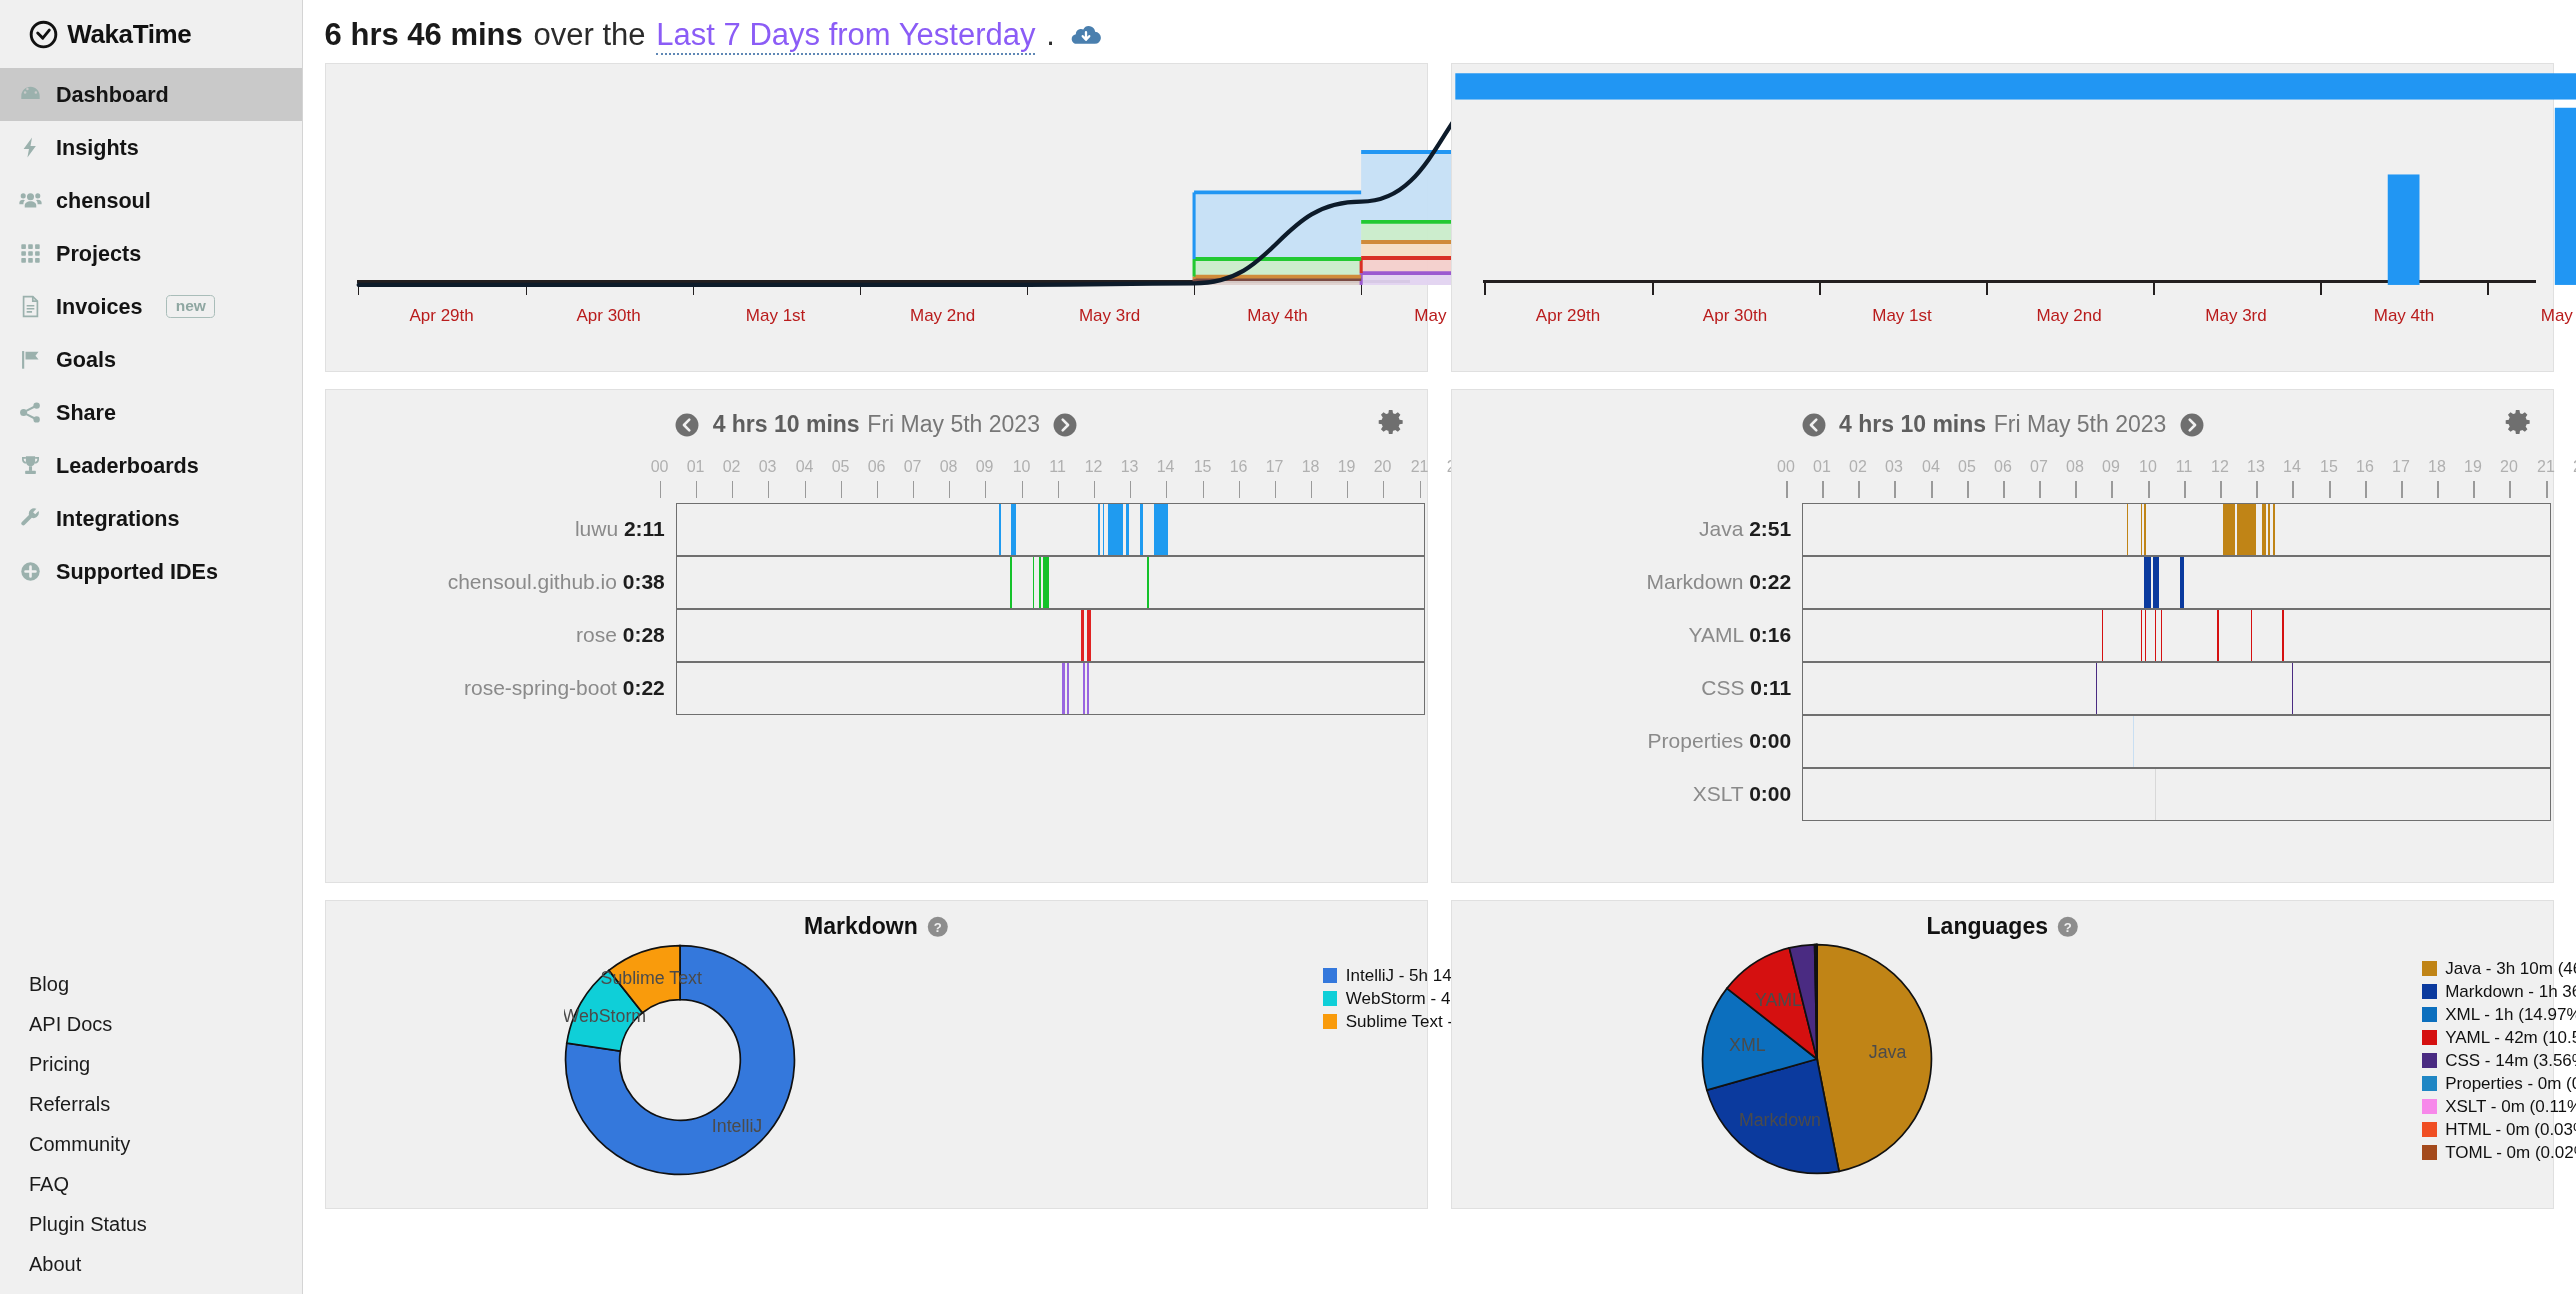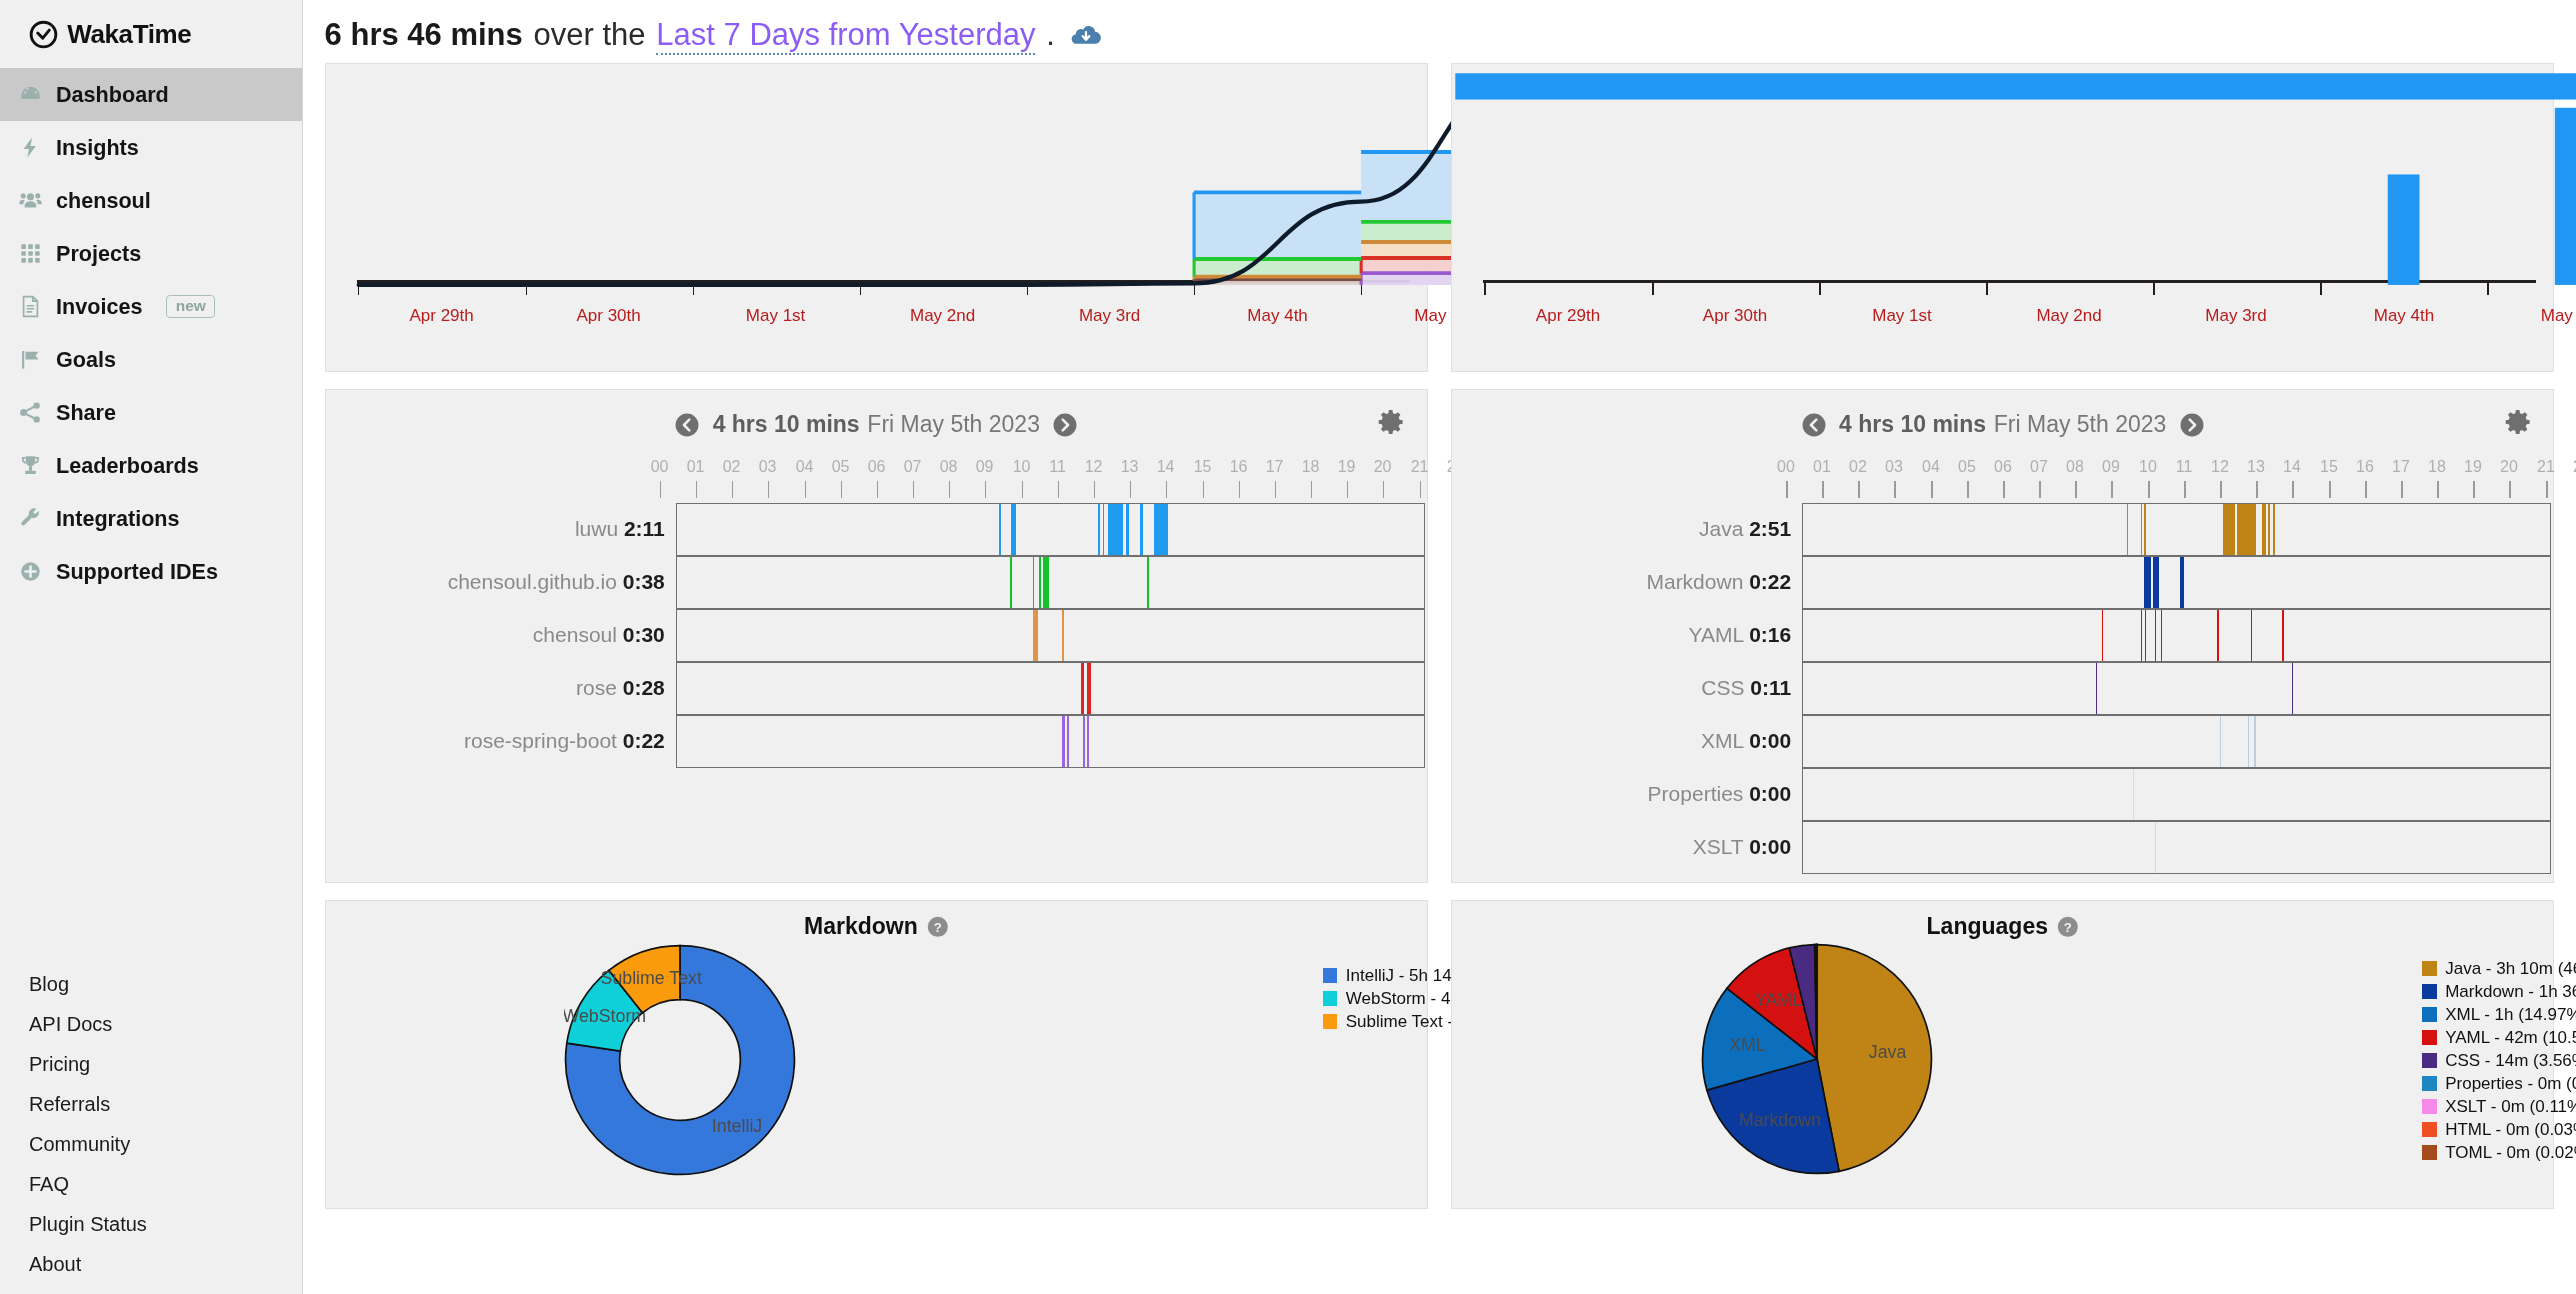--- a/index.html
+++ b/index.html
@@ -439,27 +439,20 @@
               <div class="tl-label" style="width: 334px;"><span>chensoul.github.io</span> <b>0:38</b></div>
               <div class="tl-track" style="margin-right: 18.5px;">
                 <div class="tl-seg" style="left:44.58333333333333%;width:0.2916666666666667%;background:#14c22a"></div>
                 <div class="tl-seg" style="left:47.70833333333333%;width:0.18%;background:#14c22a"></div>
                 <div class="tl-seg" style="left:48.541666666666664%;width:0.25%;background:#14c22a"></div>
                 <div class="tl-seg" style="left:49.08333333333333%;width:0.8333333333333334%;background:#14c22a"></div>
                 <div class="tl-seg" style="left:62.916666666666664%;width:0.2916666666666667%;background:#14c22a"></div>
               </div>
             </div>
             <div class="tl-row">
-              <div class="tl-label" style="width: 334px;"><span>chensoul</span> <b>0:30</b></div>
-              <div class="tl-track" style="margin-right: 18.5px;">
-                <div class="tl-seg" style="left:47.70833333333333%;width:0.7083333333333334%;background:#e39345"></div>
-                <div class="tl-seg" style="left:51.66666666666667%;width:0.25%;background:#e39345"></div>
-              </div>
-            </div>
-            <div class="tl-row">
               <div class="tl-label" style="width: 334px;"><span>rose</span> <b>0:28</b></div>
               <div class="tl-track" style="margin-right: 18.5px;">
                 <div class="tl-seg" style="left:54.166666666666664%;width:0.375%;background:#e02323"></div>
                 <div class="tl-seg" style="left:54.99999999999999%;width:0.5%;background:#e02323"></div>
               </div>
             </div>
             <div class="tl-row">
               <div class="tl-label" style="width: 334px;"><span>rose-spring-boot</span> <b>0:22</b></div>
               <div class="tl-track" style="margin-right: 18.5px;">
                 <div class="tl-seg" style="left:51.66666666666667%;width:0.33333333333333337%;background:#9966e0"></div>
@@ -577,28 +570,20 @@
               </div>
             </div>
             <div class="tl-row">
               <div class="tl-label" style="width: 334px;"><span>CSS</span> <b>0:11</b></div>
               <div class="tl-track" style="margin-right: 18.5px;">
                 <div class="tl-seg" style="left:39.166666666666664%;width:0.20833333333333334%;background:#4a2b82"></div>
                 <div class="tl-seg" style="left:65.41666666666667%;width:0.20833333333333334%;background:#4a2b82"></div>
               </div>
             </div>
             <div class="tl-row">
-              <div class="tl-label" style="width: 334px;"><span>XML</span> <b>0:00</b></div>
-              <div class="tl-track" style="margin-right: 18.5px;">
-                <div class="tl-seg" style="left:55.833333333333336%;width:0.18%;background:#b9cfe0"></div>
-                <div class="tl-seg" style="left:59.583333333333336%;width:0.18%;background:#b9cfe0"></div>
-                <div class="tl-seg" style="left:60.416666666666664%;width:0.18%;background:#b9cfe0"></div>
-              </div>
-            </div>
-            <div class="tl-row">
               <div class="tl-label" style="width: 334px;"><span>Properties</span> <b>0:00</b></div>
               <div class="tl-track" style="margin-right: 18.5px;">
                 <div class="tl-seg" style="left:44.166666666666664%;width:0.18%;background:#c9dff2"></div>
               </div>
             </div>
             <div class="tl-row">
               <div class="tl-label" style="width: 334px;"><span>XSLT</span> <b>0:00</b></div>
               <div class="tl-track" style="margin-right: 18.5px;">
                 <div class="tl-seg" style="left:47.083333333333336%;width:0.18%;background:#d8d8d8"></div>
               </div>

